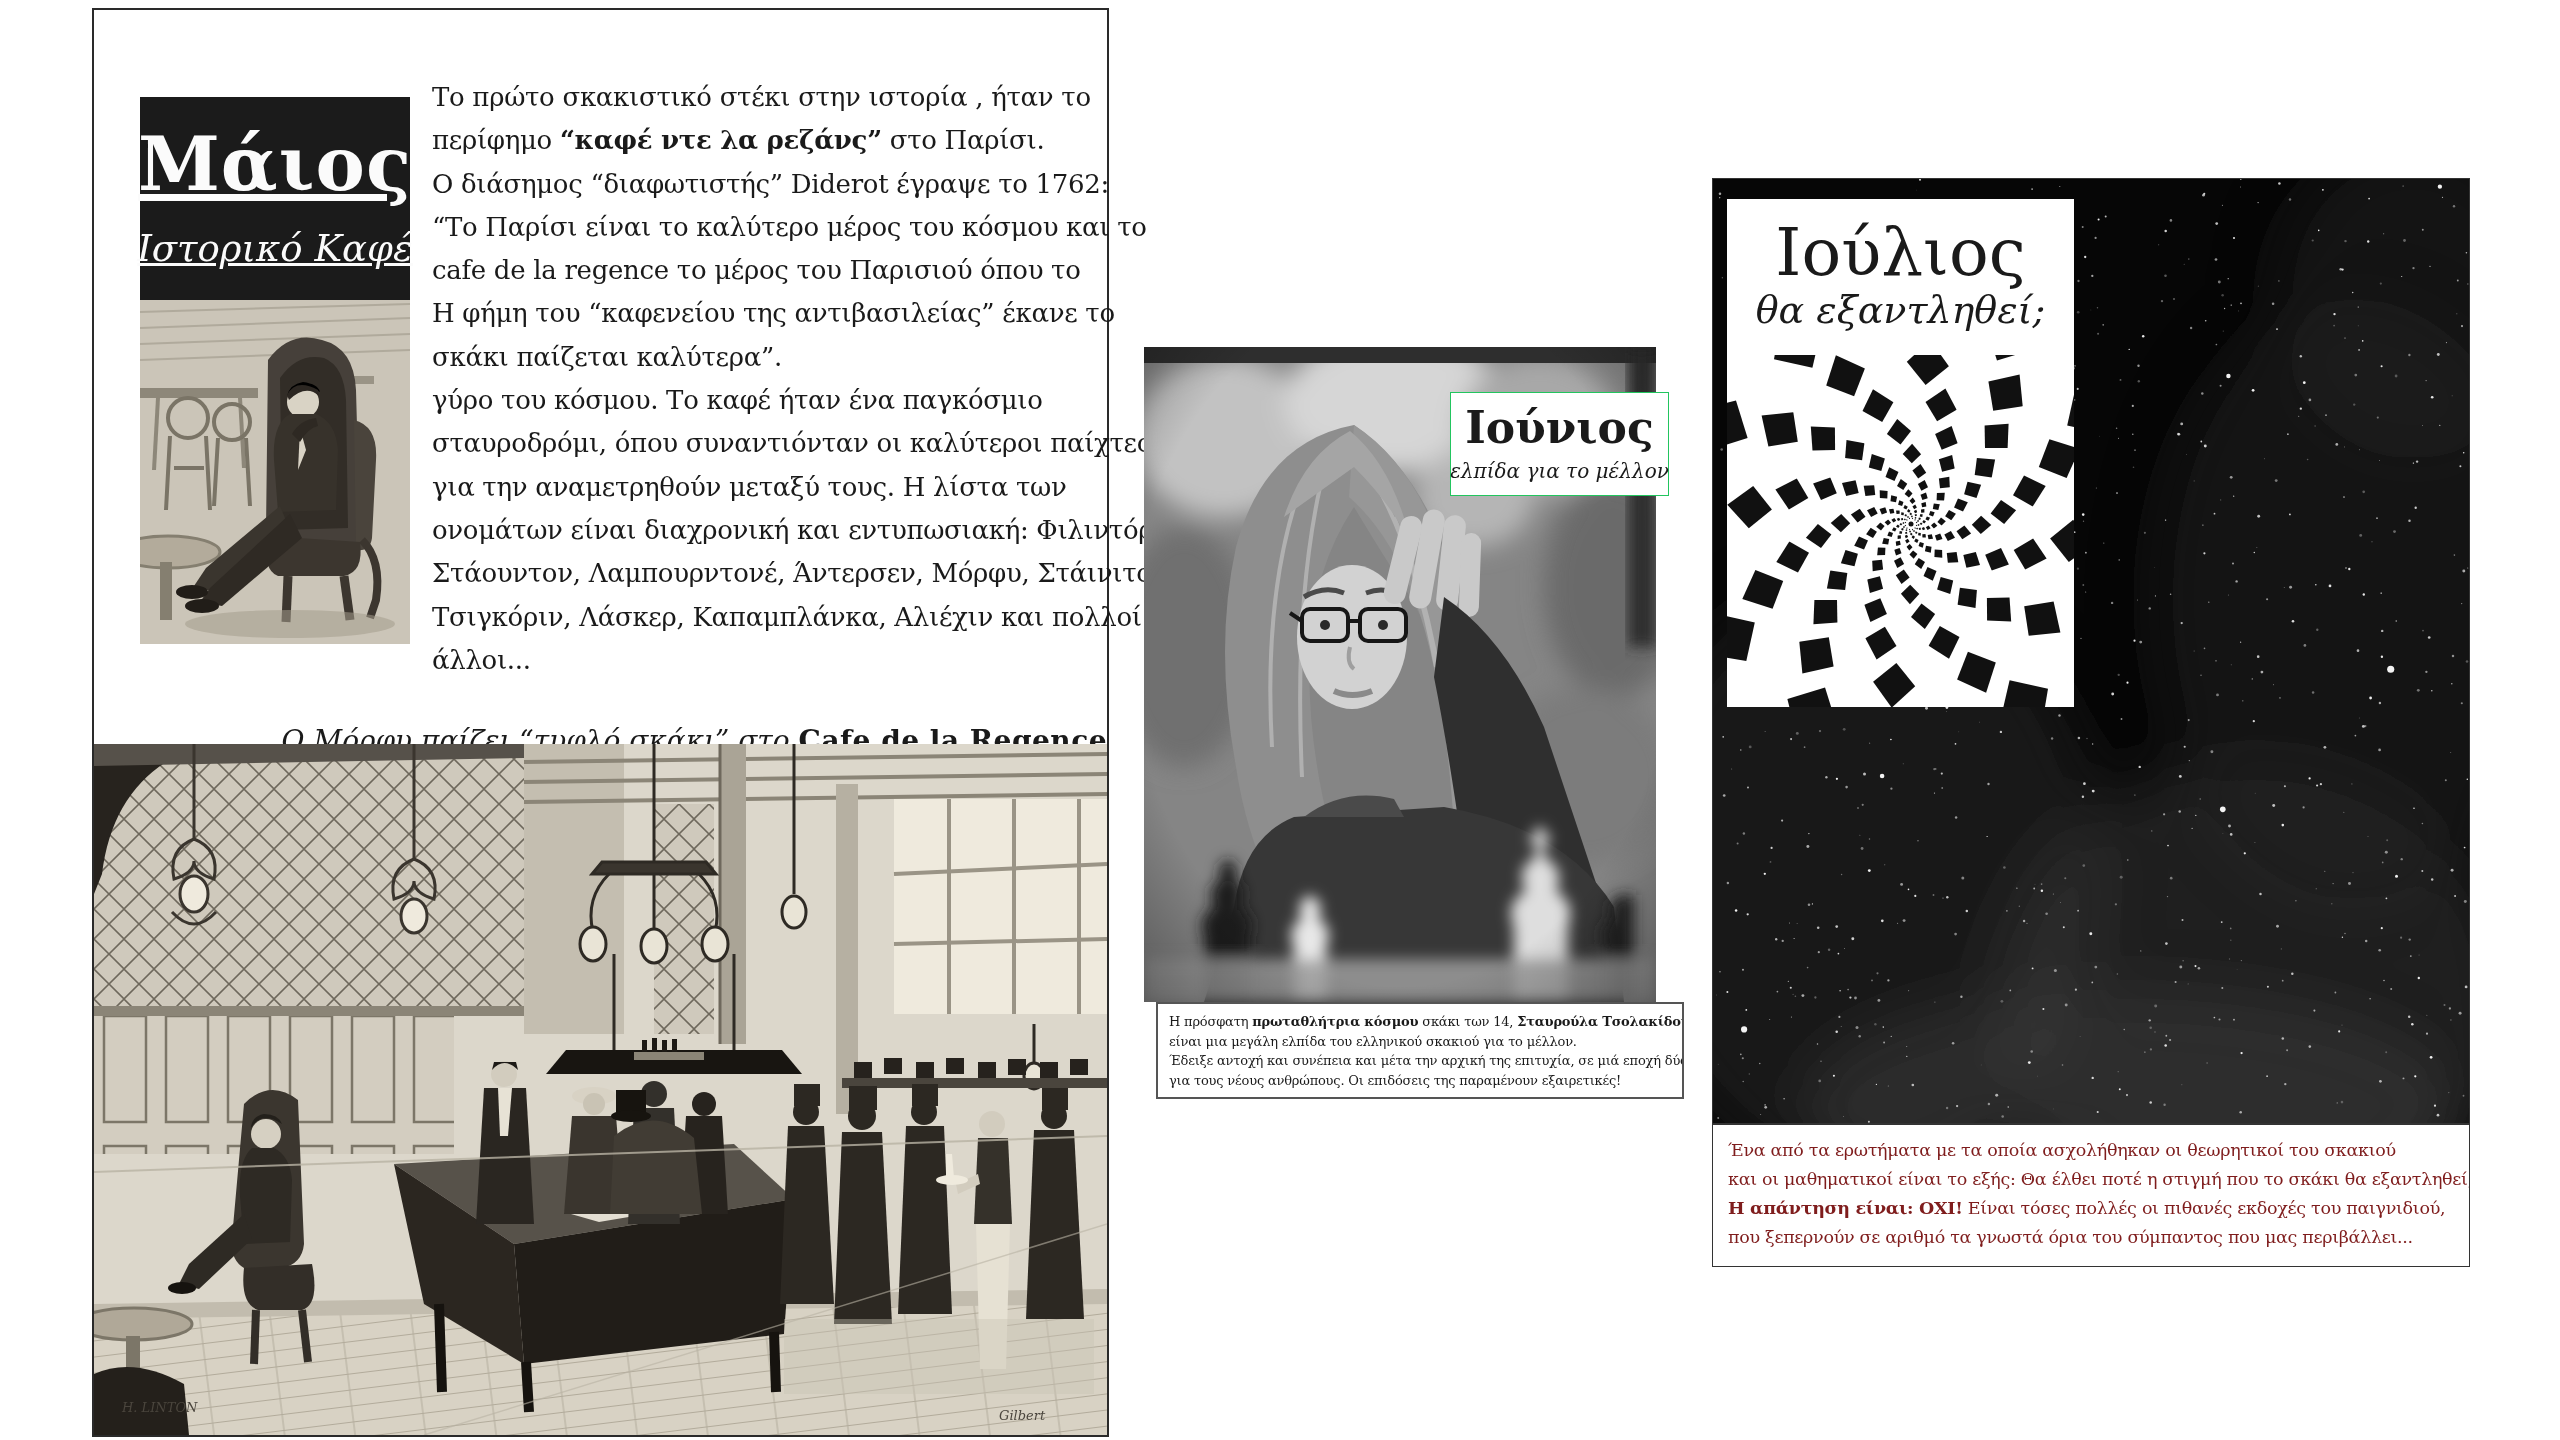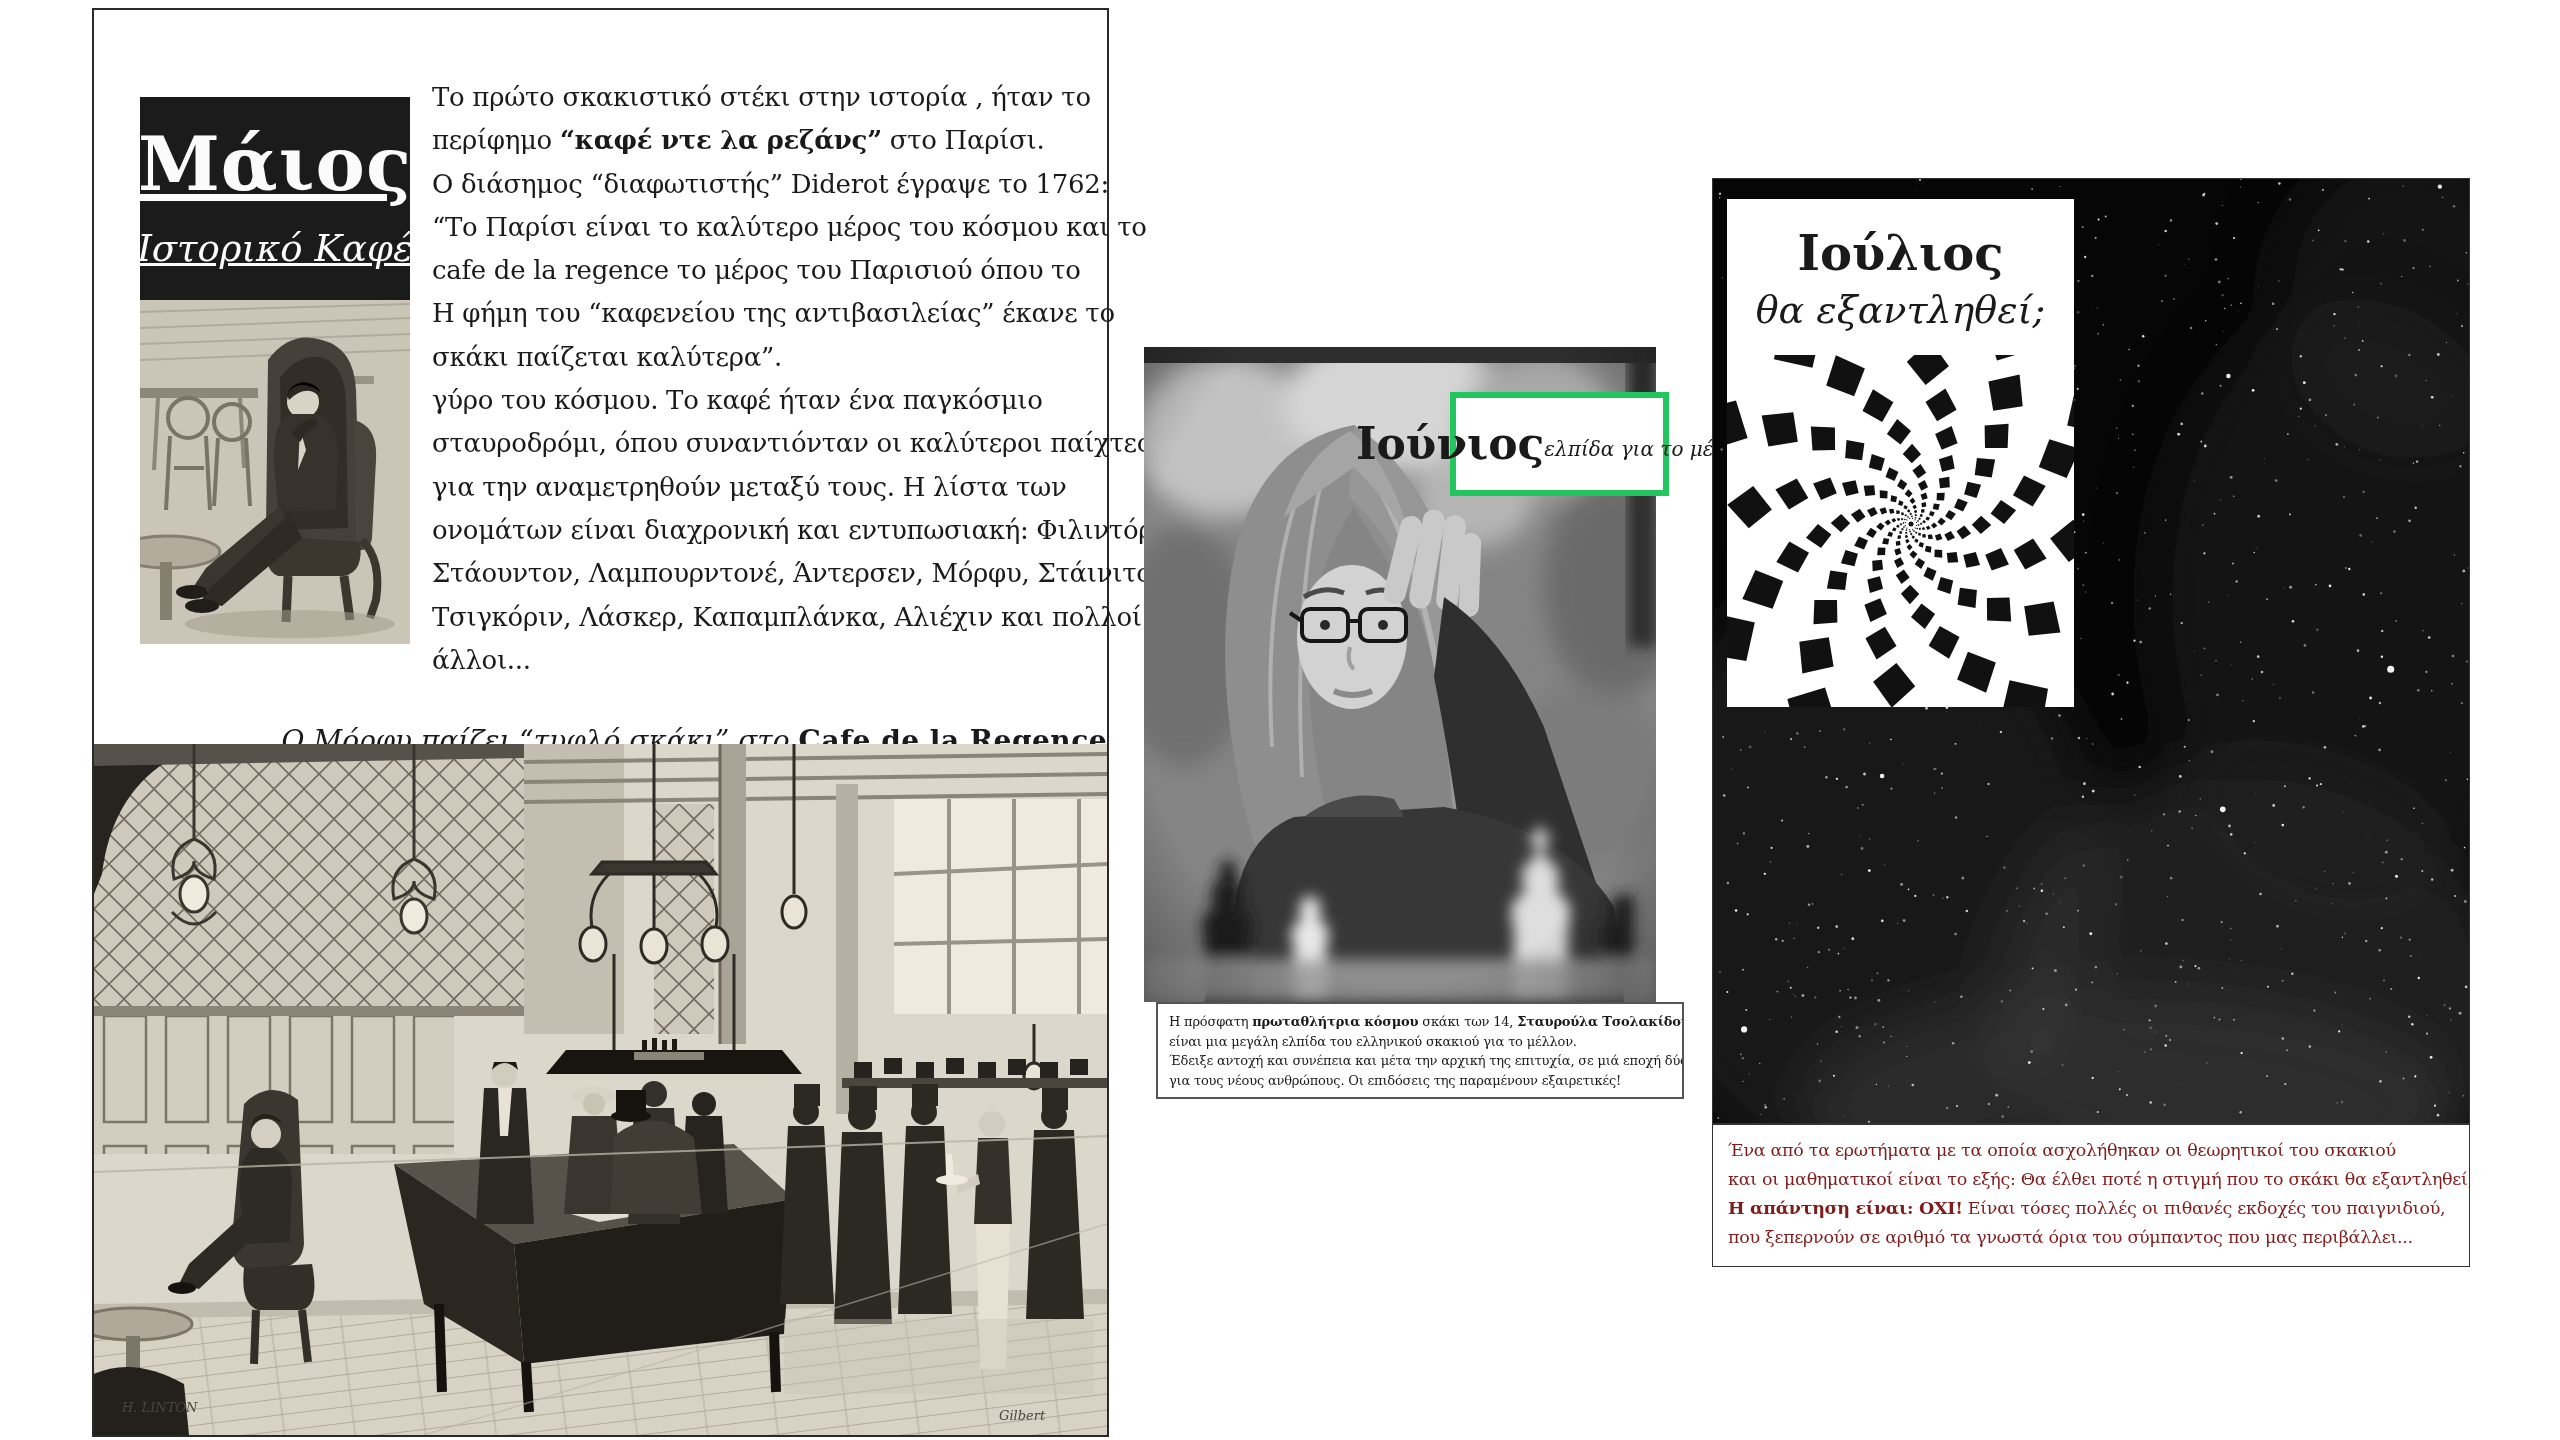--- a/index.html
+++ b/index.html
@@ -15,34 +15,34 @@
   #may-subtitle{font-style:italic;font-size:37px;margin-top:26px;white-space:nowrap;}
   #may-portrait{left:46px;top:290px;width:270px;height:344px;}
   #may-body{left:338px;top:66px;width:680px;font-size:26px;line-height:43.3px;letter-spacing:-0.3px;}
   #may-body .line{white-space:nowrap;}
   #may-caption{left:0;top:714px;width:1013px;text-align:right;font-size:28px;font-style:italic;white-space:nowrap;}
   #may-caption b{font-style:normal;letter-spacing:0.5px;}
   #may-engraving{left:0px;top:734px;width:1013px;height:691px;}
 
   
   #june-photo{left:1144px;top:347px;width:512px;height:655px;}
-  #june-title-box{left:1450px;top:392px;width:219px;height:104px;background:#fff;border:6px solid #22c55e;
-                  box-sizing:border-box;display:flex;flex-direction:row;align-items:center;justify-content:center;}
+  #june-title-box{left:1450px;top:392px;width:219px;height:104px;background:#fff;border:1px solid #22c55e;
+                  box-sizing:border-box;display:flex;flex-direction:column;align-items:center;justify-content:center;}
   #june-title{font-size:44px;font-weight:bold;line-height:44px;}
   #june-subtitle{font-style:italic;font-size:20px;margin-top:9px;white-space:nowrap;}
   #june-caption{left:1156px;top:1002px;width:528px;height:97px;background:#fff;border:2px solid #555;
                 box-sizing:border-box;padding:8px 11px;font-size:13px;line-height:19.5px;letter-spacing:-0.2px;overflow:hidden;}
   #june-caption .line{white-space:nowrap;}
 
   
   #july-panel{left:1712px;top:178px;width:758px;height:1089px;border:1px solid #333;box-sizing:border-box;background:#060606;}
   #july-stars{left:0;top:0;width:756px;height:944px;}
   #july-title-box{left:14px;top:20px;width:347px;height:156px;background:#ffffff;
                   display:flex;flex-direction:column;align-items:center;justify-content:center;}
-  #july-title{font-size:48px;font-weight:bold;line-height:62px;}
+  #july-title{font-size:66px;font-weight:normal;line-height:62px;}
   #july-subtitle{font-style:italic;font-size:38px;margin-top:4px;white-space:nowrap;}
   #july-spiral{left:14px;top:176px;width:347px;height:352px;background:#ffffff;overflow:hidden;}
   #july-caption{left:0px;top:944px;width:756px;height:143px;background:#fff;border-top:2px solid #333;
                 box-sizing:border-box;padding:11px 15px;font-size:17.5px;line-height:29px;letter-spacing:-0.3px;overflow:hidden;color:#7f1d1d;}
   #july-caption .line{white-space:nowrap;}
 </style>
 </head>
 <body>
 
 <div id="canvas">

